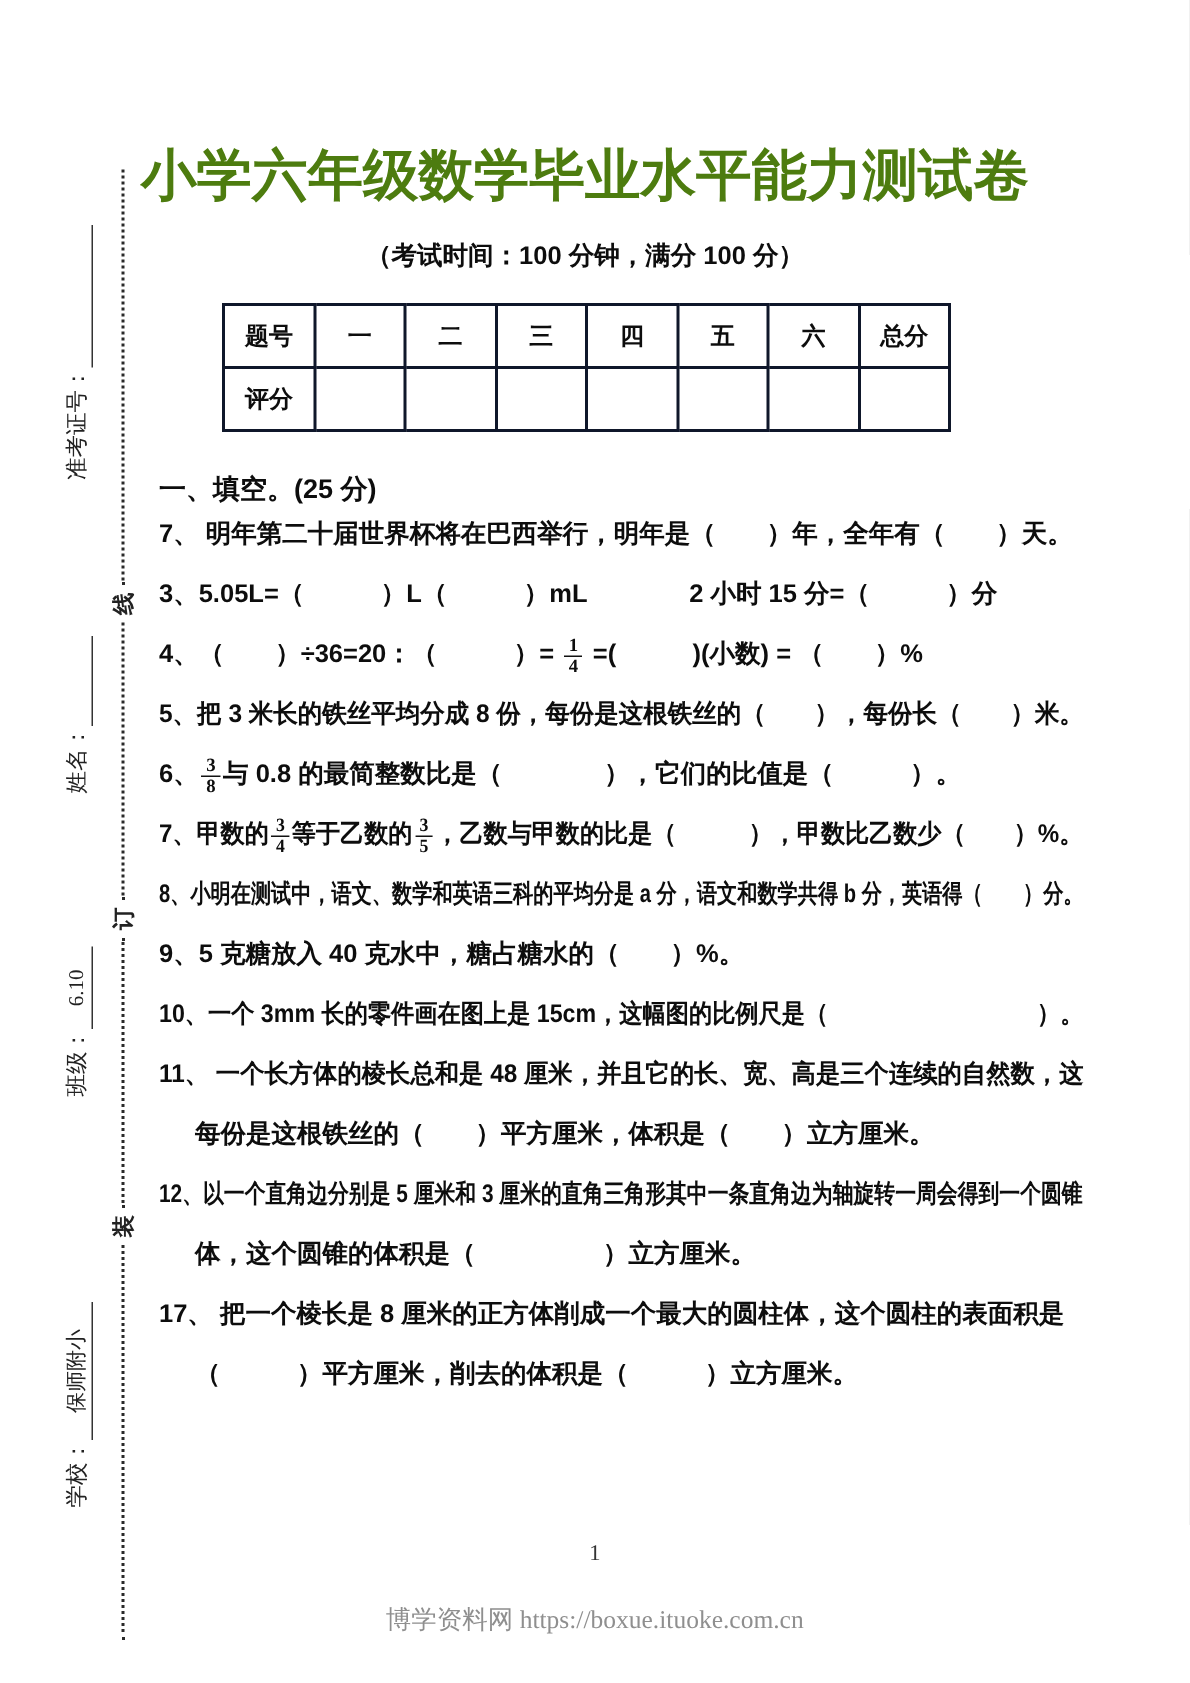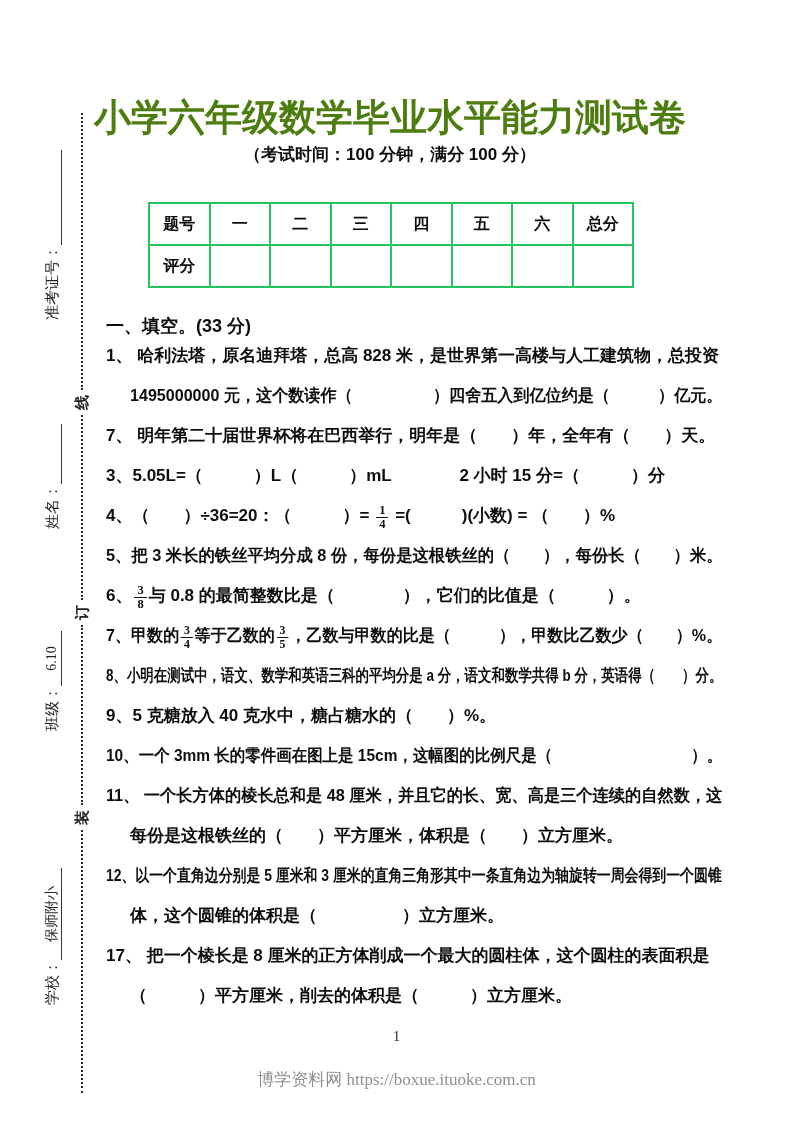--- a/index.html
+++ b/index.html
@@ -30,27 +30,27 @@
     display:inline-block;border-bottom:1.6px solid #333;height:19px;
     text-align:center;font-size:14px;line-height:19px;color:#222;
     font-family:"Liberation Serif","DejaVu Serif",serif;
   }
   
   .header-block{position:absolute;left:88px;top:93px;width:604px;text-align:center;}
   .paper-title{
     font-family:"Liberation Serif","DejaVu Serif",serif;
     font-weight:bold;font-size:37px;line-height:50px;letter-spacing:0px;color:#4d7c0f;
   }
-  .exam-info{font-weight:bold;font-size:17px;margin-top:0;color:#0d0d0d;}
+  .exam-info{font-weight:bold;font-size:17px;margin-top:16px;color:#0d0d0d;}
   
   .score-table{
     position:absolute;left:148px;top:202px;border-collapse:collapse;table-layout:fixed;
   }
   .score-table td{
-    border:2px solid #22c55e;width:58.5px;height:40px;text-align:center;
+    border:2px solid #0f172a;width:58.5px;height:40px;text-align:center;
     font-weight:bold;font-size:16px;padding:0;color:#0d0d0d;
   }
   
   .section-heading{
     position:absolute;left:106px;top:314px;font-size:18px;font-weight:bold;color:#0d0d0d;
   }
   .questions{position:absolute;left:106px;top:336px;width:616px;}
   .q-line{
     height:40px;line-height:40px;font-size:17px;font-weight:bold;
     white-space:nowrap;color:#0d0d0d;
@@ -125,27 +125,23 @@
       <td></td>
       <td></td>
       <td></td>
       <td></td>
       <td></td>
       <td></td>
     </tr>
   </tbody>
     </table>
 
-  <div class="section-heading">一、填空。(33 分)</div>
+  <div class="section-heading">一、填空。(25 分)</div>
 
   <div class="questions">
-      <div class="q">
-        <div class="q-line">1、 哈利法塔，原名迪拜塔，总高 828 米，是世界第一高楼与人工建筑物，总投资</div>
-        <div class="q-line cont" style="transform-origin: left center; transform: scaleX(0.946);">1495000000 元，这个数读作（　　　　　）四舍五入到亿位约是（　　　）亿元。</div>
-      </div>
       <div class="q">
         <div class="q-line">7、 明年第二十届世界杯将在巴西举行，明年是（　　）年，全年有（　　）天。</div>
       </div>
       <div class="q">
         <div class="q-line">3、5.05L=（　　　）L（　　　）mL　　　　2 小时 15 分=（　　　）分</div>
       </div>
       <div class="q">
         <div class="q-line">4、（　　）÷36=20：（　　　）= <span class="frac"><span class="num">1</span><span class="den">4</span></span> =(　　　)(小数) = （　　）%</div>
       </div>
       <div class="q">

